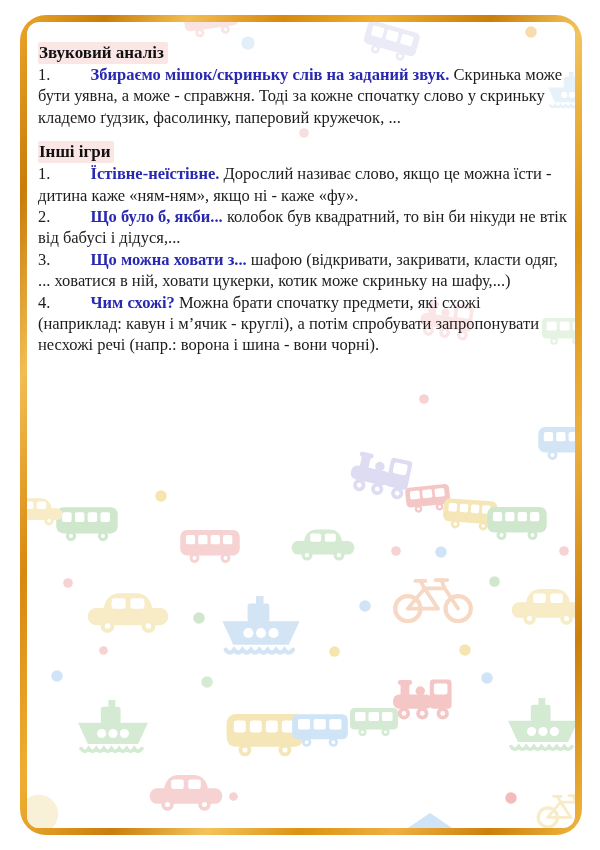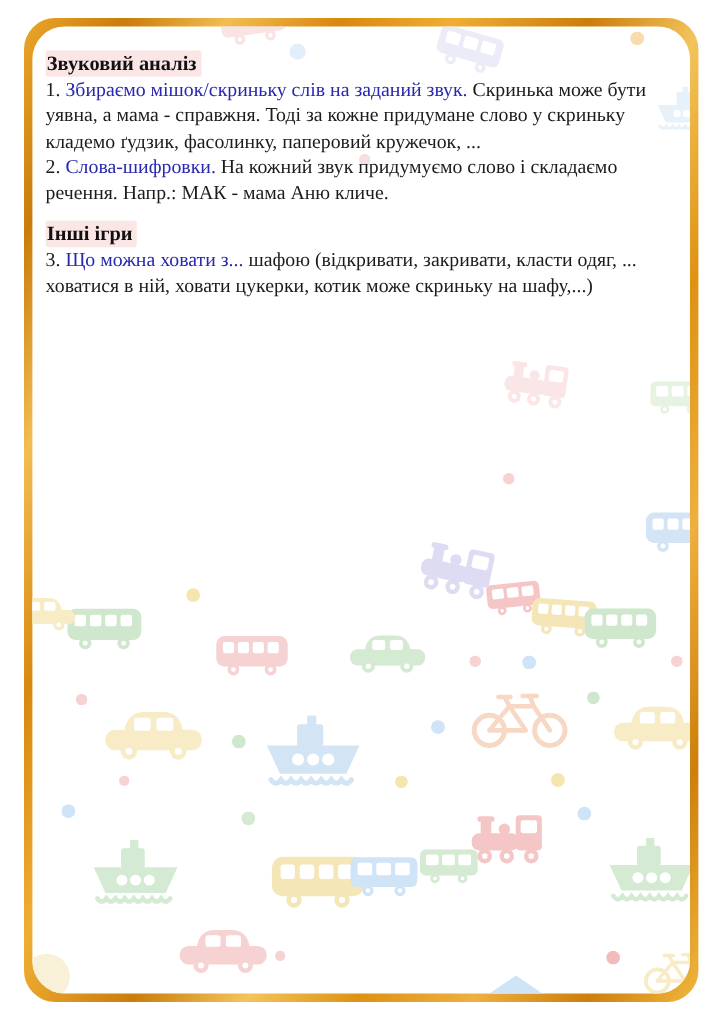--- a/index.html
+++ b/index.html
@@ -6,35 +6,35 @@
   html,body{margin:0;padding:0;background:#fff;}
   body{width:600px;height:850px;font-family:"Liberation Serif","DejaVu Serif",serif;}
   .page{position:relative;width:600px;height:850px;background:#ffffff;overflow:hidden;}
   .frame{
     position:absolute;left:20px;top:15px;width:562px;height:820px;box-sizing:border-box;
     padding:7px;border-radius:26px;
     background:linear-gradient(115deg,
       #eaa62a 0%,#c97c0a 9%,#f2bd52 18%,#d8880e 28%,#efae33 38%,
       #ca7d0b 50%,#f3c45c 60%,#dd9212 70%,#eeb041 80%,#cd7f0b 90%,#f0b73f 100%);
   }
-  .inner{position:relative;width:100%;height:100%;background:#fff;border-radius:27px;overflow:hidden;}
+  .inner{position:relative;width:100%;height:100%;background:#fff;border-radius:12px;overflow:hidden;}
   .pattern{position:absolute;inset:0;z-index:0;}
   .deco{position:absolute;display:block;}
   .content{
     position:relative;z-index:1;padding:20px 8px 0 11px;
     color:#1c1c1c;font-size:16.5px;line-height:21.4px;
   }
   h2.heading{
     font-size:17px;line-height:22px;margin:0;width:fit-content;font-weight:bold;color:#111;
     background:rgba(247,205,205,0.5);padding:0 4px 0 1px;border-radius:2px;
   }
   section.sec2{margin-top:13px;}
   p.item{margin:0;}
   .num{color:#1c1c1c;}
-  .title{font-weight:normal;color:#2828b0;}
+  .title{font-weight:bold;color:#2828b0;margin-left:36px;}
 </style>
 </head>
 <body>
 
 <svg width="0" height="0" style="position:absolute" aria-hidden="true">
   <defs>
     <symbol id="sym-bus" viewBox="0 0 100 60">
       <rect x="2" y="5" width="96" height="41" rx="11" fill="currentColor"></rect>
       <rect x="11" y="13" width="15" height="15" rx="3" fill="#fff"></rect>
       <rect x="31" y="13" width="15" height="15" rx="3" fill="#fff"></rect>
@@ -252,34 +252,44 @@
           </svg>
         </div>
 
       <div class="content">
 
         <section>
           <h2 class="heading">Звуковий аналіз</h2>
           <p class="item">
             <span class="num">1.</span>
             <span class="title">Збираємо мішок/скриньку слів на заданий звук.</span>
-            <span class="body">Скринька може бути уявна, а мама - справжня. Тоді за кожне придумане слово у скриньку кладемо ґудзик, фасолинку, паперовий кружечок, ...</span>
-          </p>
-          <p class="item">
-            <span class="num">2.</span>
-            <span class="title">Слова-шифровки.</span>
-            <span class="body">На кожний звук придумуємо слово і складаємо речення. Напр.: МАК - мама Аню кличе.</span>
+            <span class="body">Скринька може бути уявна, а може - справжня. Тоді за кожне спочатку слово у скриньку кладемо ґудзик, фасолинку, паперовий кружечок, ...</span>
           </p>
         </section>
 
         <section class="sec2">
           <h2 class="heading">Інші ігри</h2>
+          <p class="item">
+            <span class="num">1.</span>
+            <span class="title">Їстівне-неїстівне.</span>
+            <span class="body">Дорослий називає слово, якщо це можна їсти - дитина каже «ням-ням», якщо ні - каже «фу».</span>
+          </p>
+          <p class="item">
+            <span class="num">2.</span>
+            <span class="title">Що було б, якби...</span>
+            <span class="body">колобок був квадратний, то він би нікуди не втік від бабусі і дідуся,...</span>
+          </p>
           <p class="item">
             <span class="num">3.</span>
             <span class="title">Що можна ховати з...</span>
             <span class="body">шафою (відкривати, закривати, класти одяг, ... ховатися в ній, ховати цукерки, котик може скриньку на шафу,...)</span>
+          </p>
+          <p class="item">
+            <span class="num">4.</span>
+            <span class="title">Чим схожі?</span>
+            <span class="body">Можна брати спочатку предмети, які схожі (наприклад: кавун і м’ячик - круглі), а потім спробувати запропонувати несхожі речі (напр.: ворона і шина - вони чорні).</span>
           </p>
         </section>
 
       </div>
     </div>
   </div>
 </div>
 
 </body></html>

